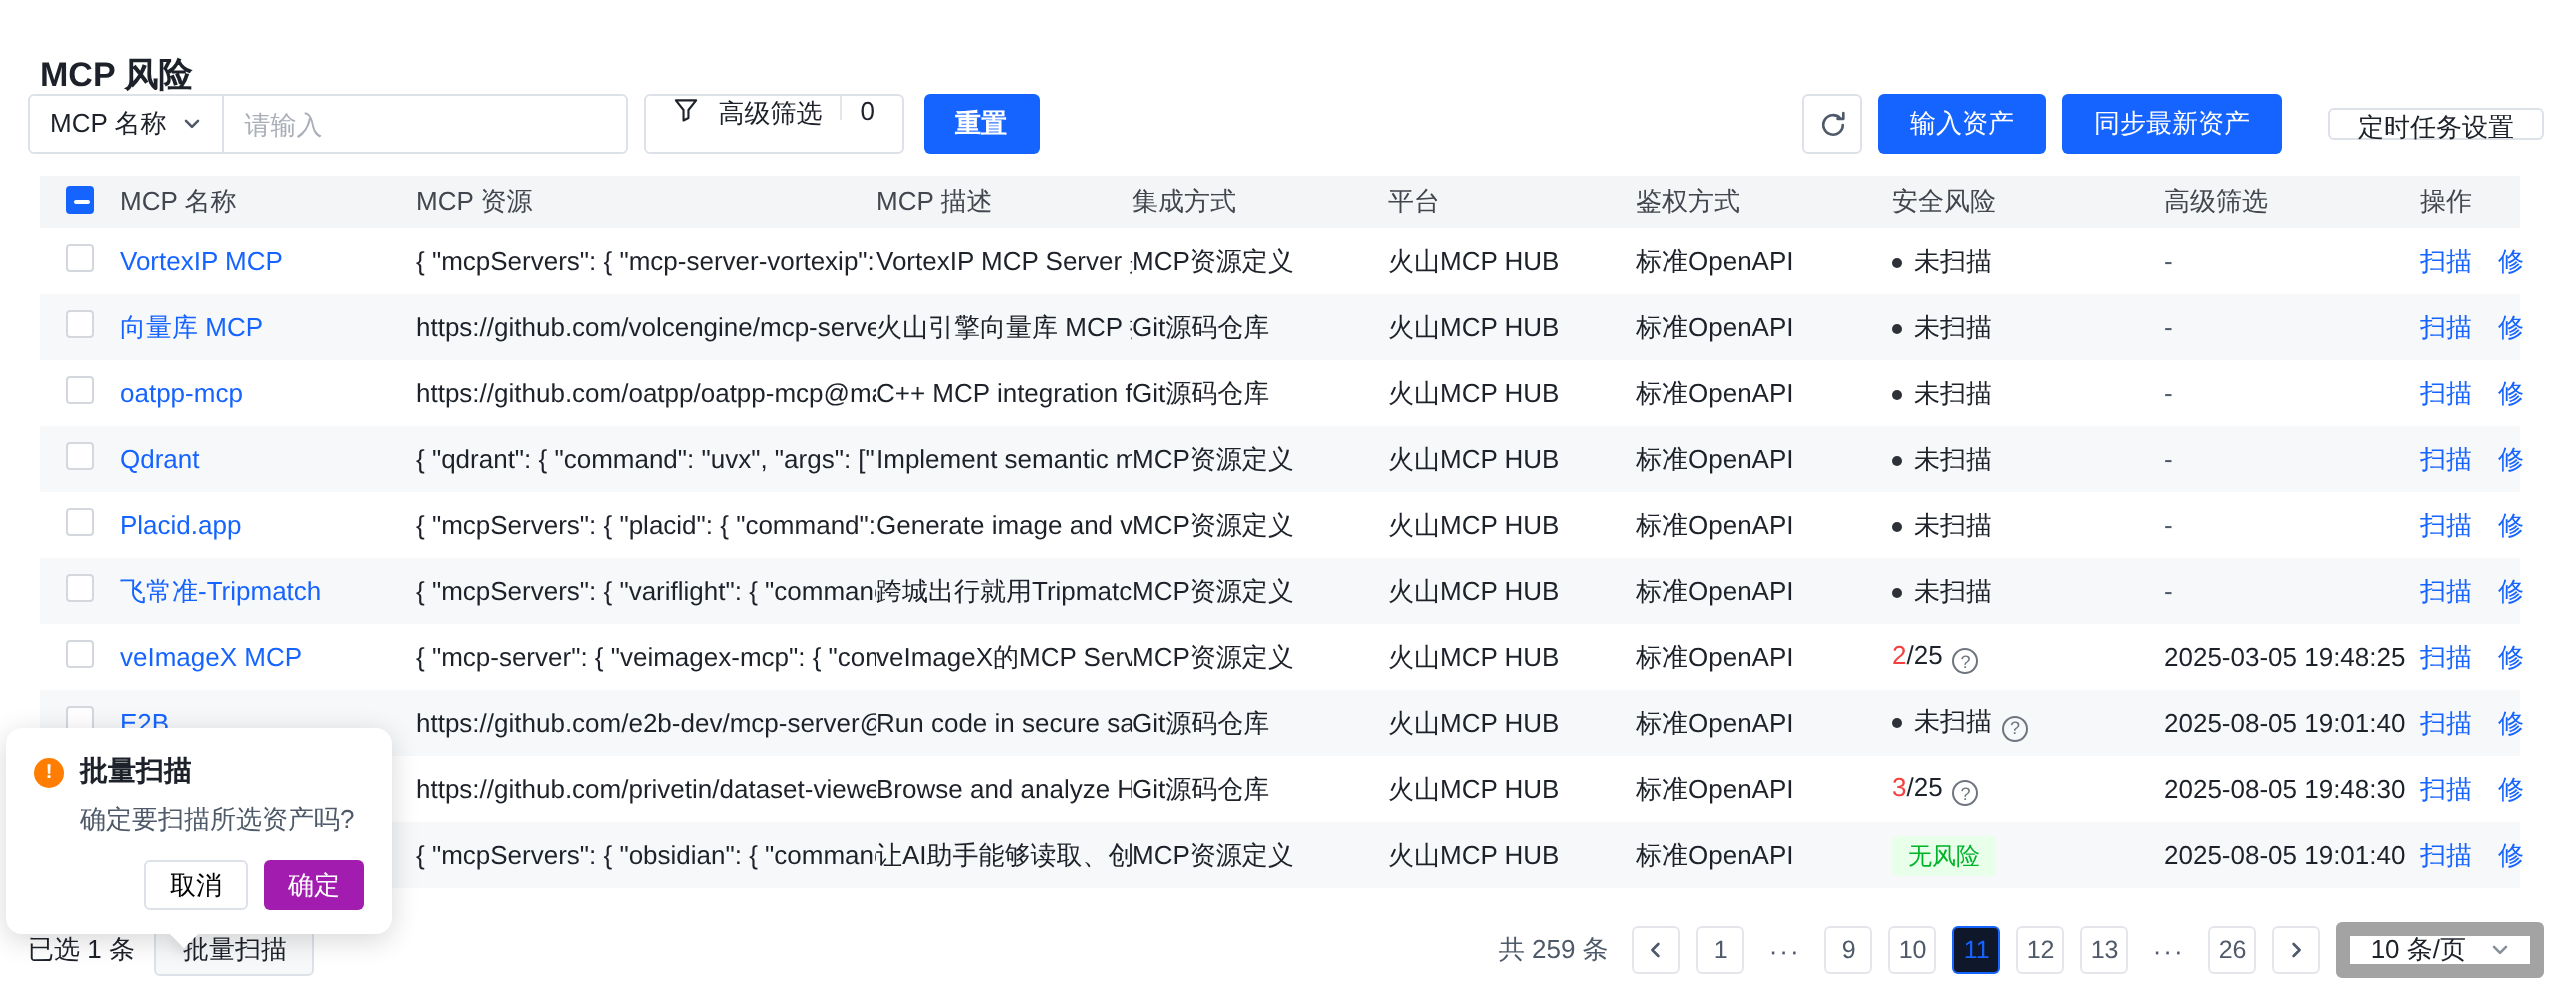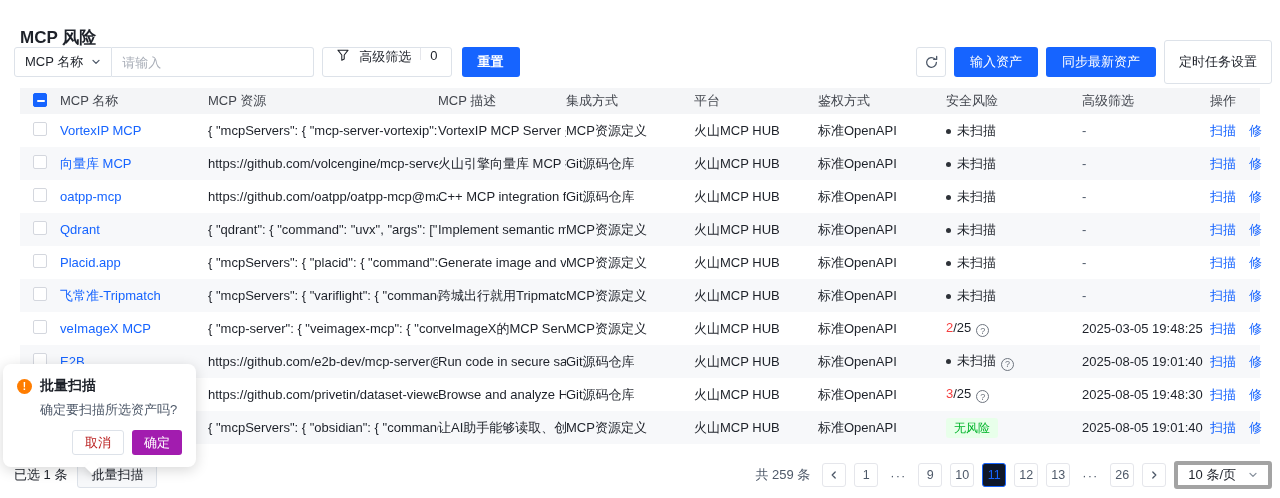--- a/index.html
+++ b/index.html
@@ -25,21 +25,21 @@
   .adv-filter {
     margin-left:8px; display:flex; align-items:flex-start; gap:9px; padding:0 13px; height:30px;
     border:1px solid #DDE2E9; border-radius:3px; background:#fff; cursor:pointer; white-space:nowrap;
   }
   .v-divider { width:1px; height:12px; background:#E5E6EB; }
   .btn { height:30px; border:none; border-radius:3px; font-size:13px; font-family:inherit; cursor:pointer; white-space:nowrap; }
   .btn-primary { background:#1664FF; color:#fff; padding:0 16px; }
   .btn-reset { margin-left:10px; font-weight:700; }
   .toolbar-right { margin-left:auto; display:flex; align-items:center; gap:8px; }
   .icon-btn { width:30px; height:30px; border:1px solid #DDE2E9; border-radius:3px; background:#fff; display:flex; align-items:center; justify-content:center; cursor:pointer; }
-  .btn-default { height:44px; border:1px solid #DDE2E9; border-radius:3px; background:#fff; padding:0 14px; color:#1D2129; font-size:13px; font-family:inherit; cursor:pointer; white-space:nowrap; }
+  .btn-default { height:16px; border:1px solid #DDE2E9; border-radius:3px; background:#fff; padding:0 14px; color:#1D2129; font-size:13px; font-family:inherit; cursor:pointer; white-space:nowrap;margin-left:15px; }
 
   
   .table { position:absolute; left:20px; top:88px; width:1240px; }
   .grid-cols { display:grid; grid-template-columns:40px 148px 230px 128px 128px 124px 128px 136px 128px 52px; align-items:center; }
   .thead { height:26px; background:#F4F5F7; color:#42464E; font-weight:500; }
   .trow { height:33px; background:#fff; }
   .trow.stripe { background:#F7F8FA; }
   .cell { padding-right:10px; white-space:nowrap; overflow:hidden; }
   .cell-check { padding-left:13px; }
   .checkbox { width:14px; height:14px; border:1px solid #D4D7DE; border-radius:2px; background:#fff; display:inline-block; cursor:pointer; }
@@ -55,35 +55,35 @@
 
   
   .footer-left { position:absolute; left:14px; top:461px; display:flex; align-items:center; gap:10px; }
   .batch-btn { height:27px; padding:0 13px; border:1px solid #DDE2E9; border-radius:3px; background:#F7F8FA; font-size:13px; font-family:inherit; color:#1D2129; cursor:pointer; }
 
   .pagination { position:absolute; right:8px; top:461px; display:flex; align-items:center; gap:8px; color:#4E5969; }
   .pg-total { margin-right:4px; color:#4E5969; }
   .pg-btn { min-width:24px; height:24px; padding:0 4px; border:1px solid #E5E6EB; border-radius:3px; background:#fff; display:flex; align-items:center; justify-content:center; font-size:12.5px; color:#4E5969; cursor:pointer; }
   .pg-btn.active { border-color:#1664FF; color:#1664FF; background:#0f172a; }
   .pg-dots { min-width:24px; height:24px; display:flex; align-items:center; justify-content:center; color:#4E5969; letter-spacing:1px; cursor:pointer; }
-  .page-size { height:28px; border:4px solid #a3a3a3; border-radius:3px; background:#fff; padding:0 10px; display:flex; align-items:center; gap:12px; color:#1D2129; cursor:pointer; white-space:nowrap; }
+  .page-size { height:28px; border:7px solid #a3a3a3; border-radius:3px; background:#fff; padding:0 10px; display:flex; align-items:center; gap:12px; color:#1D2129; cursor:pointer; white-space:nowrap; }
 
   
   .popover {
     position:absolute; left:3px; top:364px; width:193px; background:#fff; border-radius:8px;
     box-shadow:0 3px 14px rgba(0,0,0,.16); padding:13px 14px 12px; z-index:10;
   }
   .pop-arrow { position:absolute; left:84px; bottom:-5px; width:10px; height:10px; background:#fff; transform:rotate(45deg); box-shadow:3px 3px 6px rgba(0,0,0,.08); }
   .pop-title-row { display:flex; align-items:center; gap:8px; }
   .warn-icon { width:15px; height:15px; border-radius:50%; background:#FF7D00; color:#fff; font-size:10px; font-weight:700; display:flex; align-items:center; justify-content:center; flex:none; }
   .pop-title { font-size:14px; font-weight:700; color:#1D2129; }
   .pop-msg { margin:6px 0 0 23px; color:#4E5969; font-size:13px; }
   .pop-actions { display:flex; justify-content:flex-end; gap:8px; margin-top:11px; }
   .pop-btn { height:25px; padding:0 12px; border-radius:3px; font-size:13px; font-family:inherit; cursor:pointer; }
-  .pop-btn-cancel { background:#fff; border:1px solid #DDE2E9; color:#b91c1c; }
+  .pop-btn-cancel { background:#fff; border:1px solid #DDE2E9; color:#000000; }
   .pop-btn-ok { background:#a21caf; border:none; color:#fff; }
 
   .chev svg, .icon-svg svg { display:block; }
 </style>
 </head>
 <body>
 
 <div class="page-title">MCP 风险</div>
 
 <div class="toolbar">

